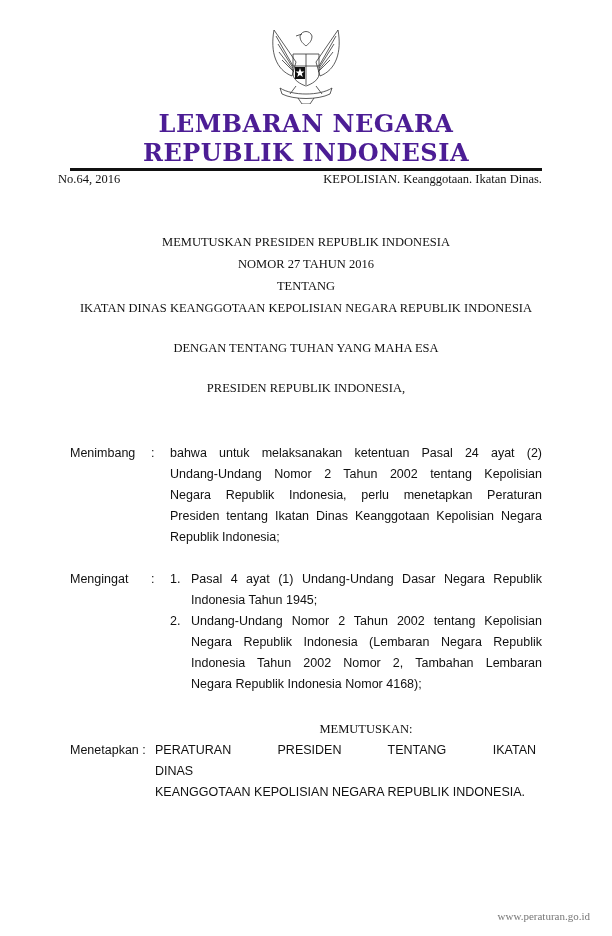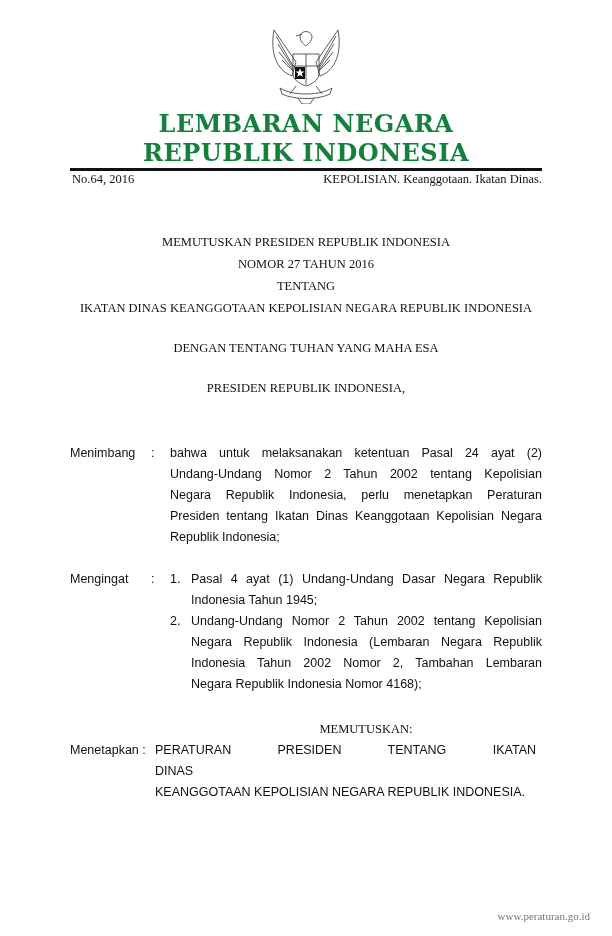--- a/index.html
+++ b/index.html
@@ -4,31 +4,31 @@
 <style>
   html, body { margin: 0; padding: 0; background: #ffffff; }
   body {
     width: 612px; height: 936px; position: relative; overflow: hidden;
     font-family: "DejaVu Serif", "Liberation Serif", serif;
     color: #111;
   }
   .emblem { position: absolute; left: 266px; top: 22px; width: 80px; height: 82px; }
   .title {
     position: absolute; left: 0; width: 612px; text-align: center;
-    font-family: "DejaVu Serif", serif; font-weight: bold; color: #15803d;
+    font-family: "DejaVu Serif", serif; font-weight: bold; color: #4c1d95;
     font-size: 24px; letter-spacing: 0.5px;
   }
   .title.l1 { top: 109px; }
   .title.l2 { top: 138px; }
   .rule { position: absolute; left: 70px; top: 168px; width: 472px; height: 3px; background: #111; }
   .meta {
     position: absolute; top: 172px; font-size: 10.5px;
     font-family: "Liberation Serif", serif; font-size: 12.5px;
   }
-  .meta.left { left: 72px; }
+  .meta.left { left: 58px; }
   .meta.right { right: 70px; }
   .center-line {
     position: absolute; left: 0; width: 612px; text-align: center;
     font-family: "Liberation Serif", serif; font-size: 12.5px;
   }
   .row { position: absolute; font-family: Liberation Sans, sans-serif; font-size: 12.5px; line-height: 21px; }
   .label { position: absolute; left: 70px; }
   .colon { position: absolute; }
   .body-text { position: absolute; left: 170px; width: 372px; text-align: justify; }
   .body-text span { display: block; }

